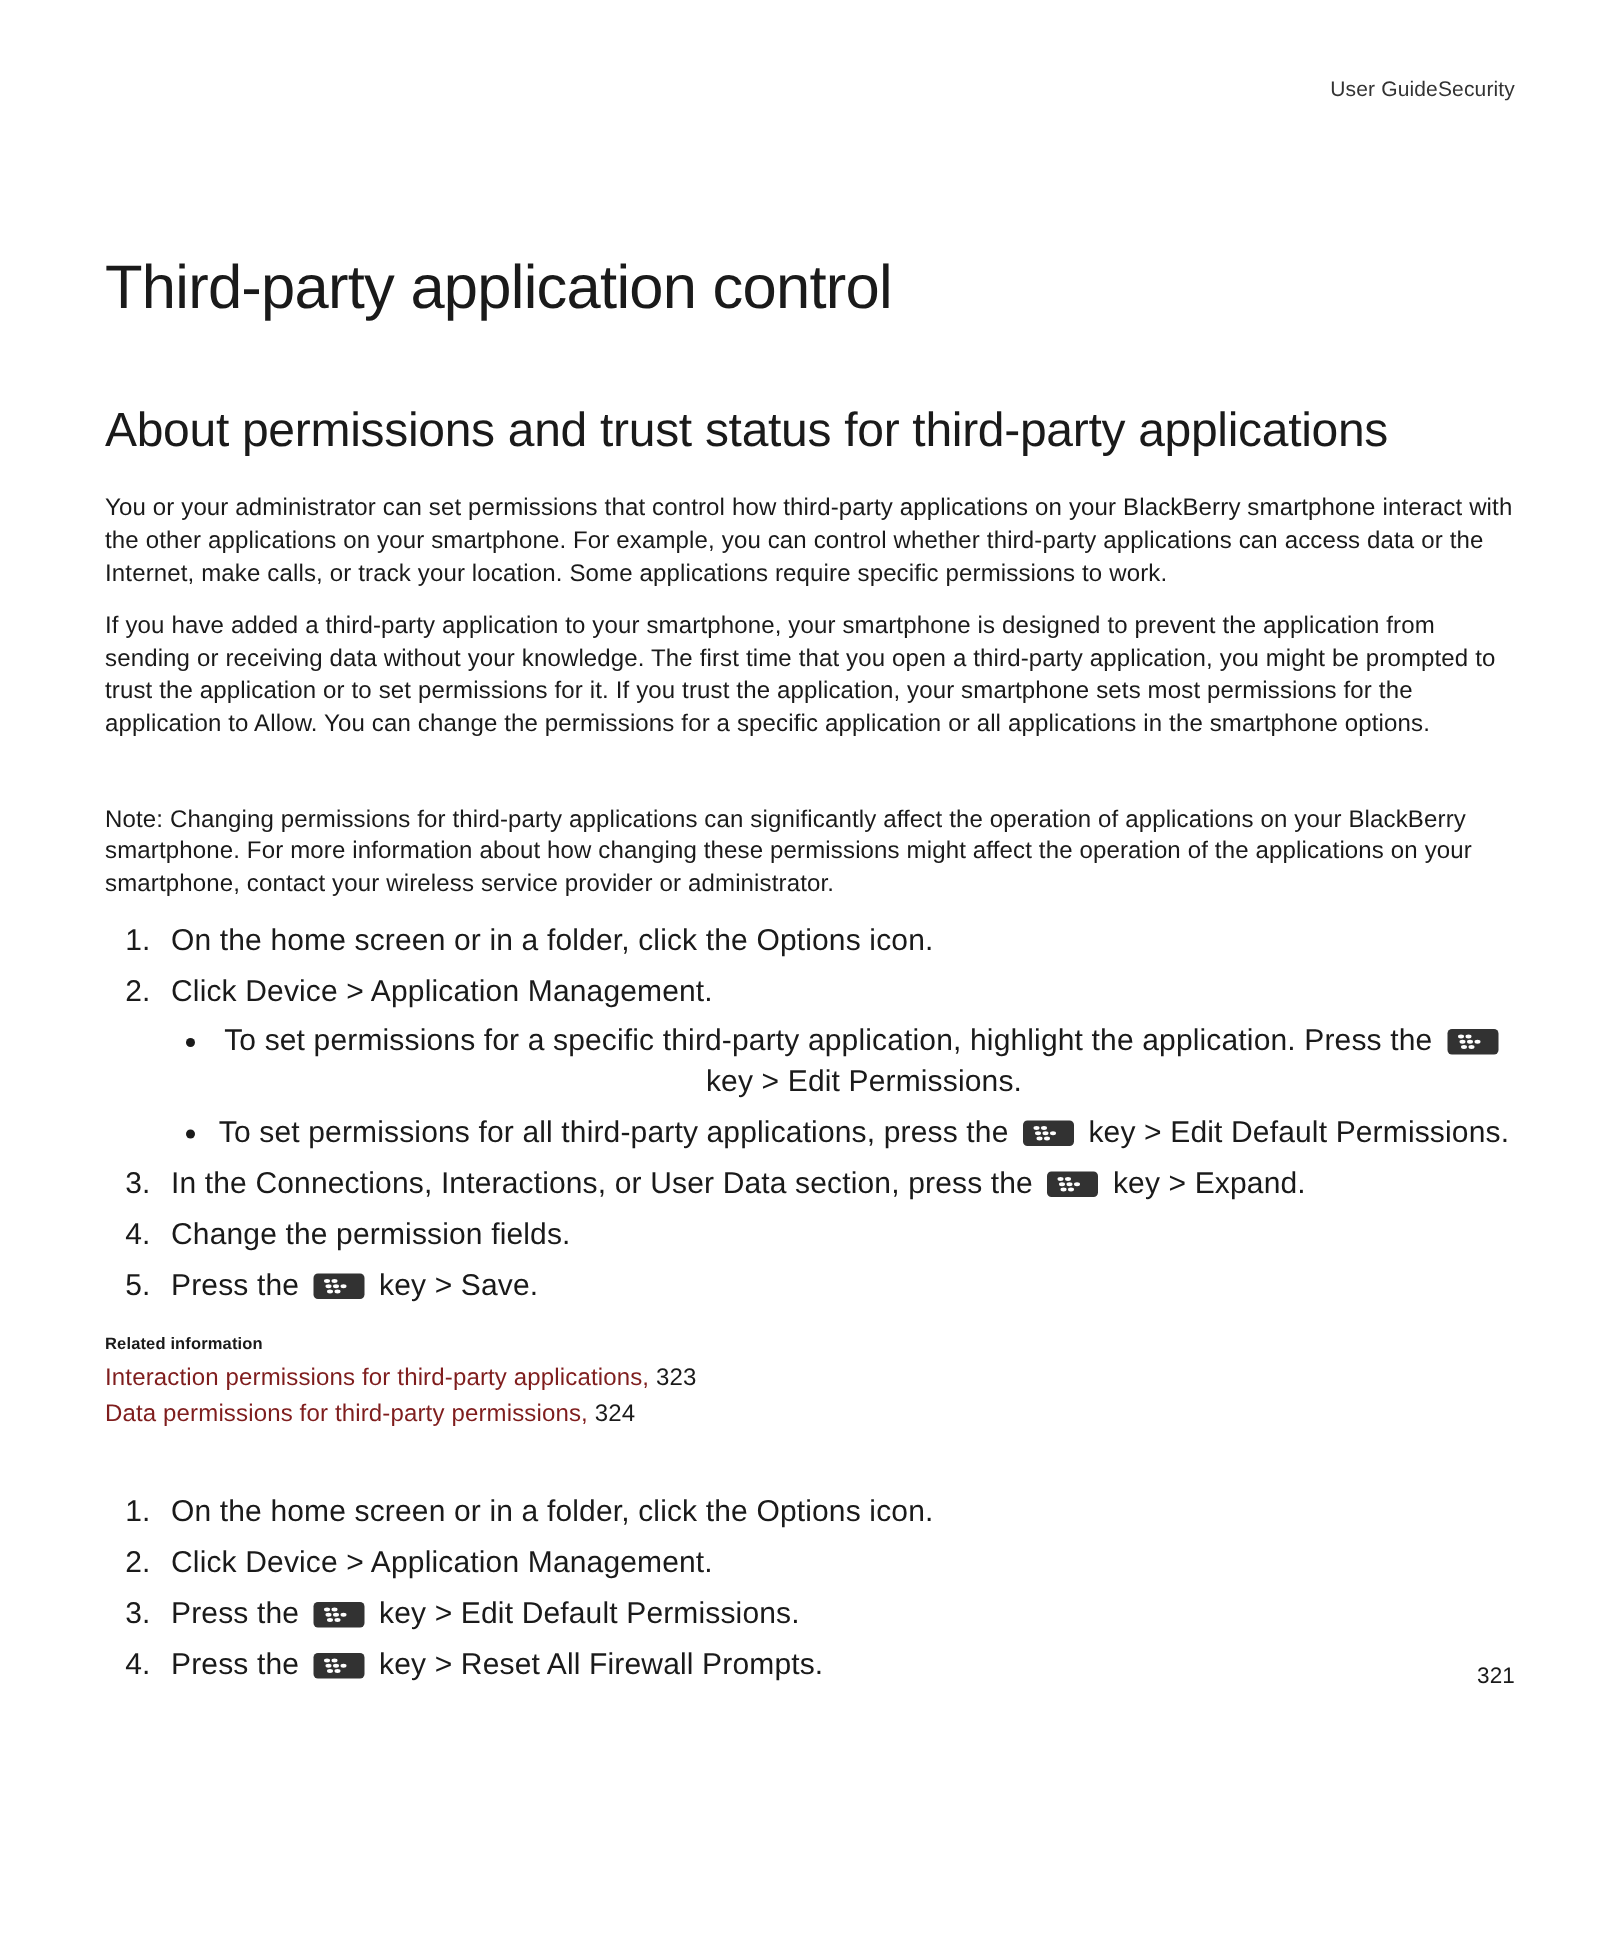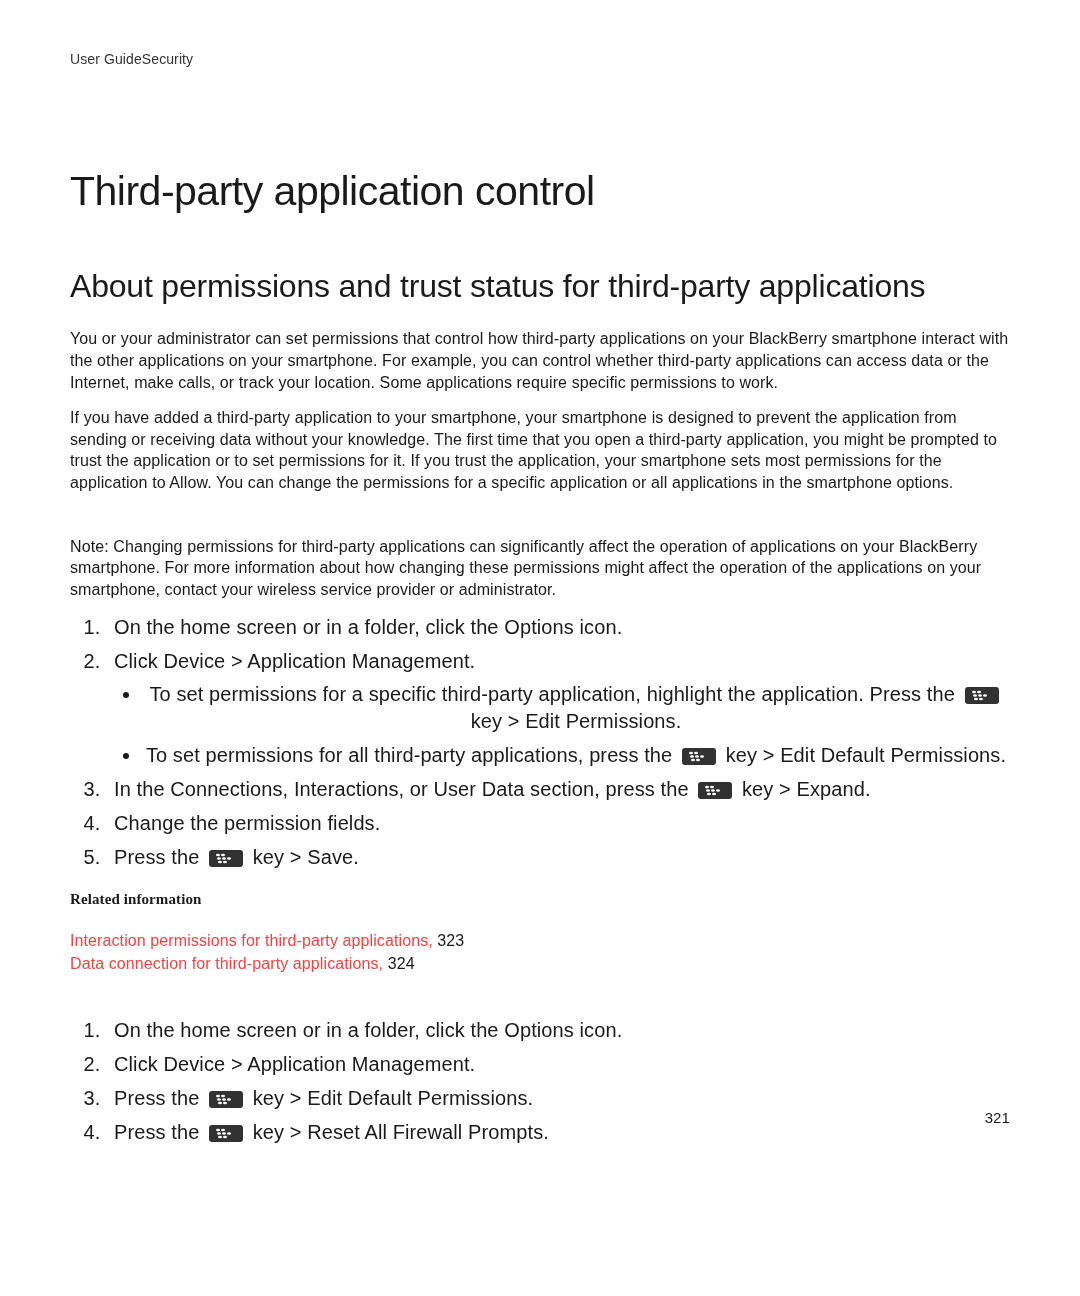--- a/index.html
+++ b/index.html
@@ -15,21 +15,21 @@
   }
   .page {
     box-sizing: border-box;
     width: 1080px;
     min-height: 1296px;
     padding: 50px 70px 40px 70px;
     position: relative;
   }
   .header {
     display: flex;
-    justify-content: flex-start;
+    justify-content: flex-end;
     font-size: 14px;
     color: #333;
     margin-bottom: 95px;
   }
   h1 {
     font-weight: 400;
     font-size: 41px;
     margin: 0 0 46px 0;
     letter-spacing: -0.5px;
   }
@@ -63,22 +63,22 @@
     border-radius: 3px;
     vertical-align: -3px;
     margin: 0 4px;
     position: relative;
   }
   .bb-key svg {
     position: absolute;
     left: 6px; top: 2px;
     width: 22px; height: 13px;
   }
-  .related-title { font-weight: 700; font-size: 15px; margin: 18px 0 20px 0; font-family: Liberation Serif, serif; }
-  .link { color: #ef4444; }
+  .related-title { font-weight: 700; font-size: 11px; margin: 18px 0 4px 0; }
+  .link { color: #7f1d1d; }
   .link-row { font-size: 16px; margin-bottom: 2px; }
   .page-num {
     position: absolute;
     right: 70px;
     bottom: 168px;
     font-size: 15px;
   }
 </style>
 </head>
 <body>
@@ -164,21 +164,21 @@
               </g>
             </svg></span><span> key &gt; </span><span class="bold">Save</span><span>.</span>
       </li>
     </ol>
 
     <div class="related-title">Related information</div>
     <div class="link-row">
       <span class="link">Interaction permissions for third-party applications, </span><span>323</span>
     </div>
     <div class="link-row">
-      <span class="link">Data connection for third-party applications, </span><span>324</span>
+      <span class="link">Data permissions for third-party permissions, </span><span>324</span>
     </div>
   </div>
 
   <div class="section">
     <ol class="steps">
       <li>
         <span>On the home screen or in a folder, click the </span><span class="bold">Options</span><span> icon.</span>
       </li>
       <li>
         <span>Click </span><span class="bold">Device</span><span> &gt; </span><span class="bold">Application Management</span><span>.</span>

